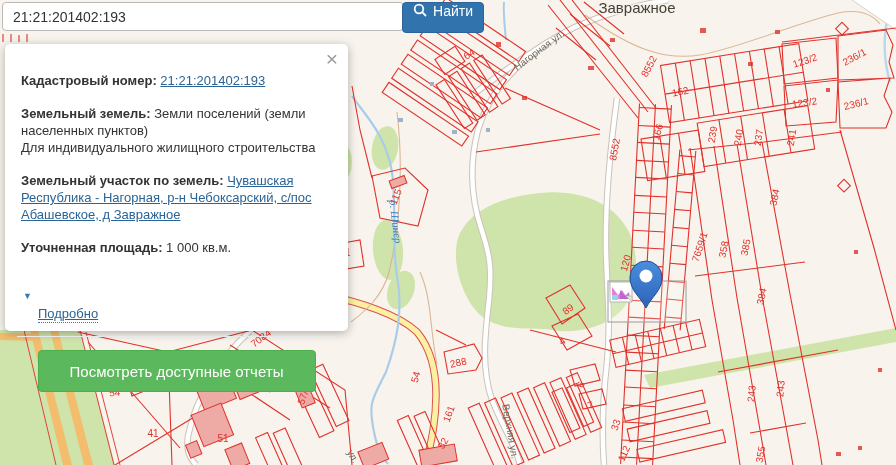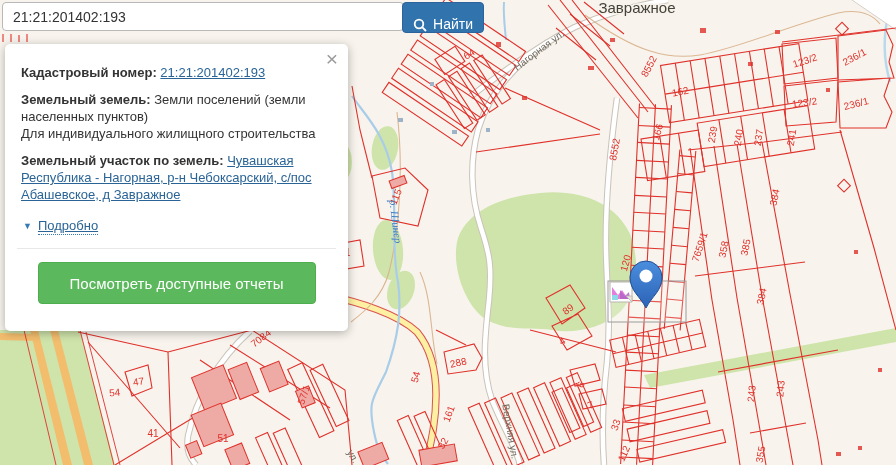--- a/index.html
+++ b/index.html
@@ -14,34 +14,34 @@
   #g-wlabel text{fill:#3f7fc1;font-family:"Liberation Serif",serif;font-style:italic;font-size:11px;text-anchor:middle;}
   #g-place text{fill:#45423a;font-family:"Liberation Sans",sans-serif;font-size:15px;text-anchor:middle;
                 paint-order:stroke;stroke:#f7f3ec;stroke-width:3px;}
 
   
   .search-input{position:absolute;left:2px;top:2px;width:380px;height:27px;background:#fff;
       border:1px solid #b9b9b9;border-radius:4px;font-family:"Liberation Sans",sans-serif;
       font-size:14px;color:#333;padding:0 10px;outline:none;}
   .search-btn{position:absolute;left:402px;top:2px;width:80px;height:29px;background:#3173ad;
       border:1px solid #2b639a;border-radius:4px;color:#fff;font-size:14px;
-      display:flex;align-items:flex-end;justify-content:center;gap:6px;cursor:pointer;}
+      display:flex;align-items:flex-start;justify-content:center;gap:6px;cursor:pointer;}
   .search-btn svg{display:block;}
 
   
   .panel{position:absolute;left:5px;top:44px;width:343px;height:287px;background:#fff;
       border-radius:5px;box-shadow:0 2px 10px rgba(0,0,0,.3);padding:12px 16px;box-sizing:border-box;
       font-size:13px;color:#333;line-height:17px;}
-  .panel p{margin:8px 0 10px 0;}
+  .panel p{margin:16px 0 10px 0;}
   .panel .lbl{font-weight:700;}
   .panel a{color:#2a6496;text-decoration:underline;cursor:pointer;}
   .close-x{position:absolute;right:10px;top:4px;font-size:21px;color:#9a9a9a;cursor:pointer;line-height:21px;}
   .details-row{color:#337ab7;margin:14px 0 0 2px;display:flex;align-items:center;gap:6px;}
   .tri{font-size:9px;color:#337ab7;}
-  .details-link{color:#337ab7;text-decoration:none;border-bottom:1px dotted #337ab7;cursor:pointer;}
+  .details-link{color:#337ab7;text-decoration:none;border-bottom:1px dotted #337ab7;cursor:pointer;margin-top:35px;}
   .panel hr{border:none;border-top:1px solid #e8e8e8;margin:13px -4px 0 -4px;}
   .reports-btn{display:block;margin:13px auto 0 auto;width:278px;height:42px;background:#5cb85c;
       border:1px solid #4cae4c;border-radius:4px;color:#fff;font-size:15px;cursor:pointer;
       font-family:"Liberation Sans",sans-serif;}
 </style>
 </head>
 <body>
 
 <div id="stage">
 
@@ -322,20 +322,24 @@
     <span class="lbl">Земельный земель:</span>
     <span>Земли поселений (земли населенных пунктов)</span><br>
     <span>Для индивидуального жилищного строительства</span>
   </p>
 
   <p>
     <span class="lbl">Земельный участок по земель:</span>
     <a>Чувашская Республика - Нагорная, р-н Чебоксарский, с/пос Абашевское, д Завражное</a>
   </p>
 
+  <p>
+    <span class="lbl">Уточненная площадь:</span>
+    <span>1 000 кв.м.</span>
+  </p>
 
 
   <div class="details-row">
     <span class="tri">▼</span>
     <a class="details-link">Подробно</a>
   </div>
 
   <hr>
 
   <button class="reports-btn">Посмотреть доступные отчеты</button>

